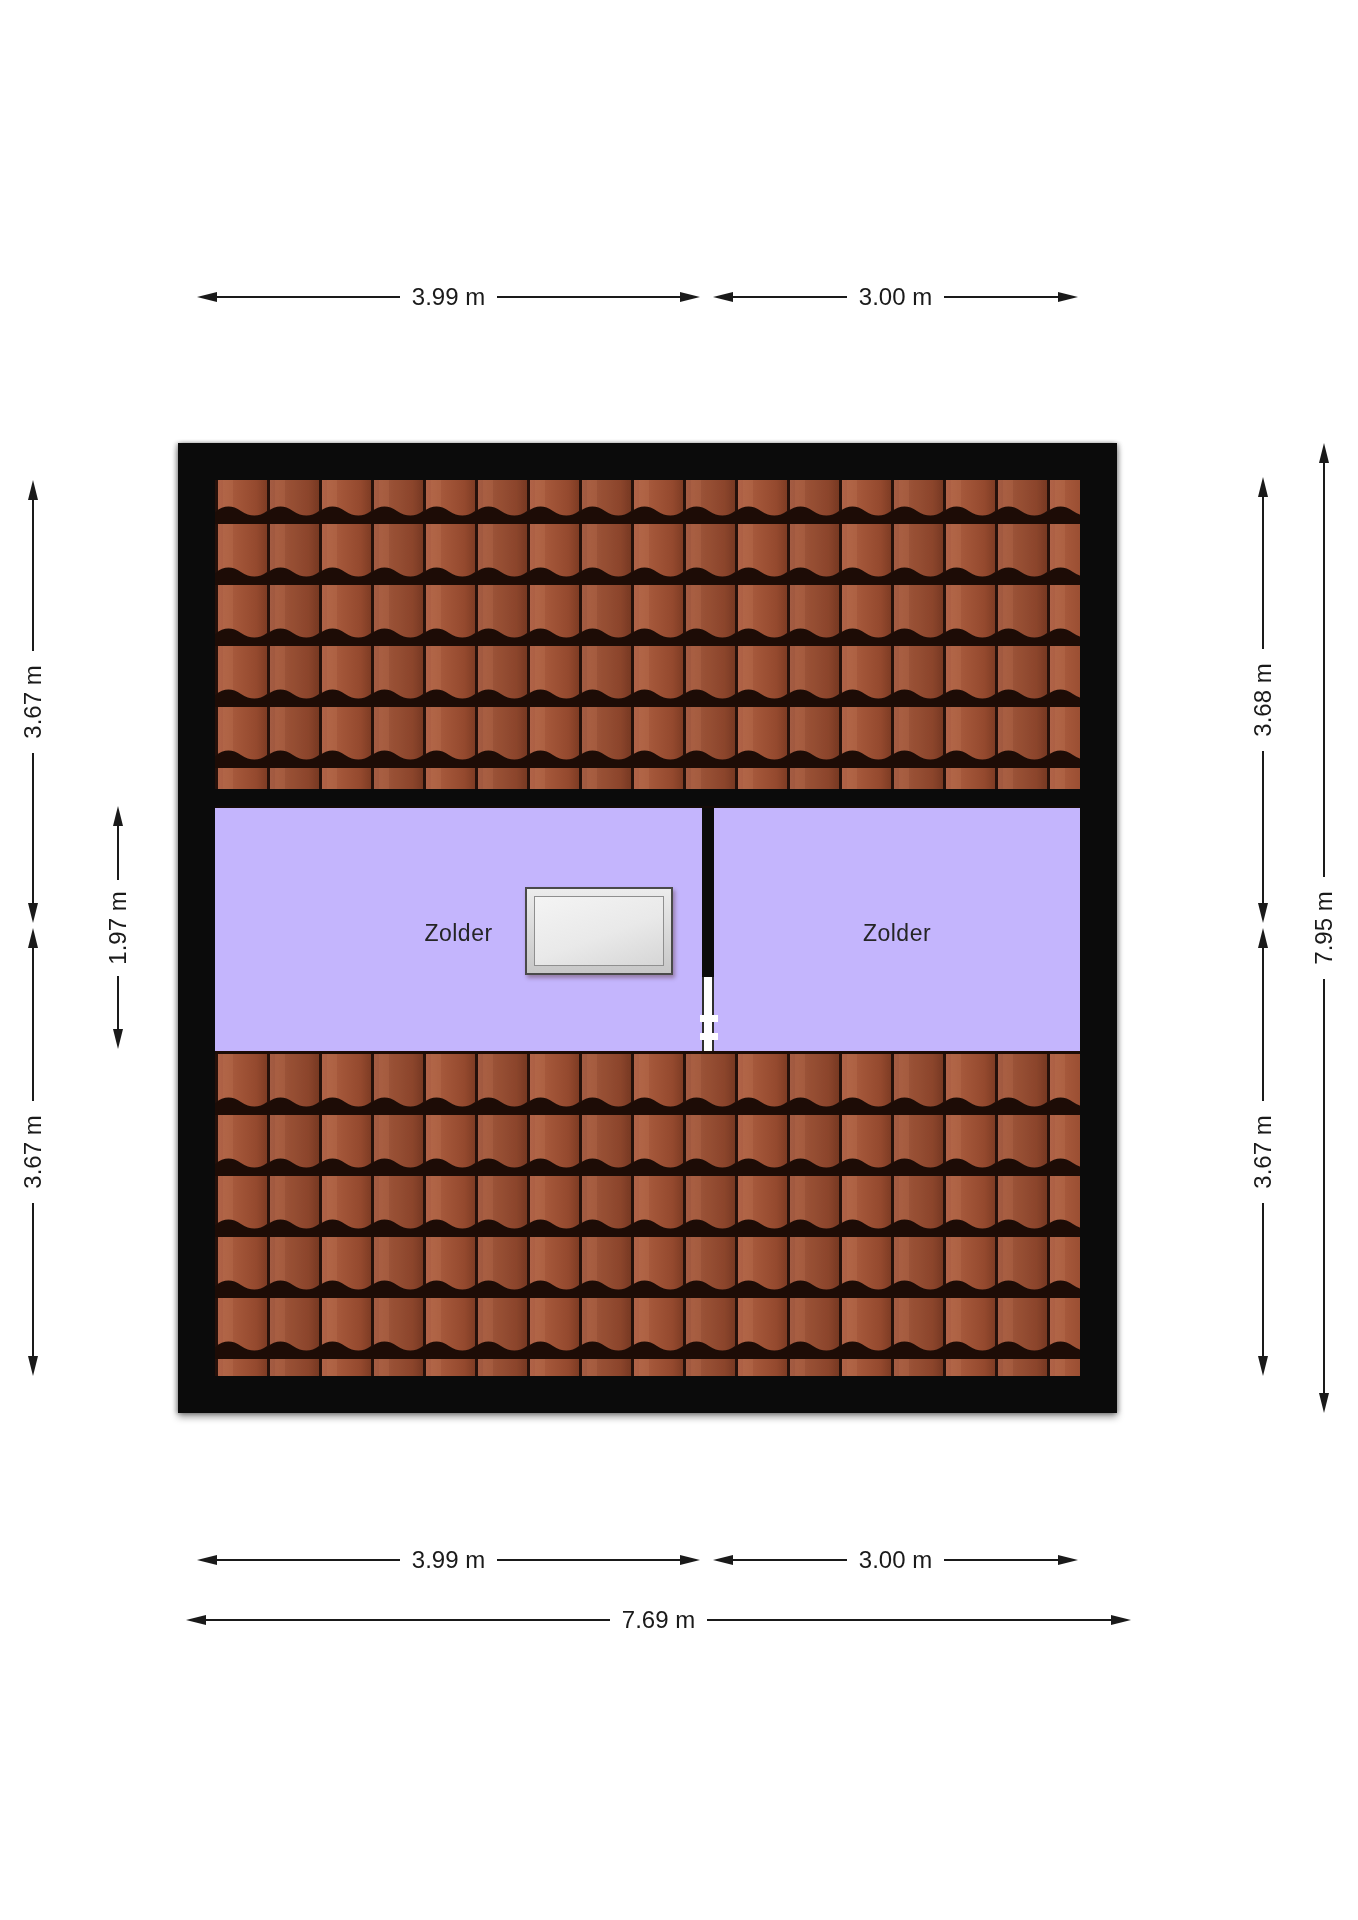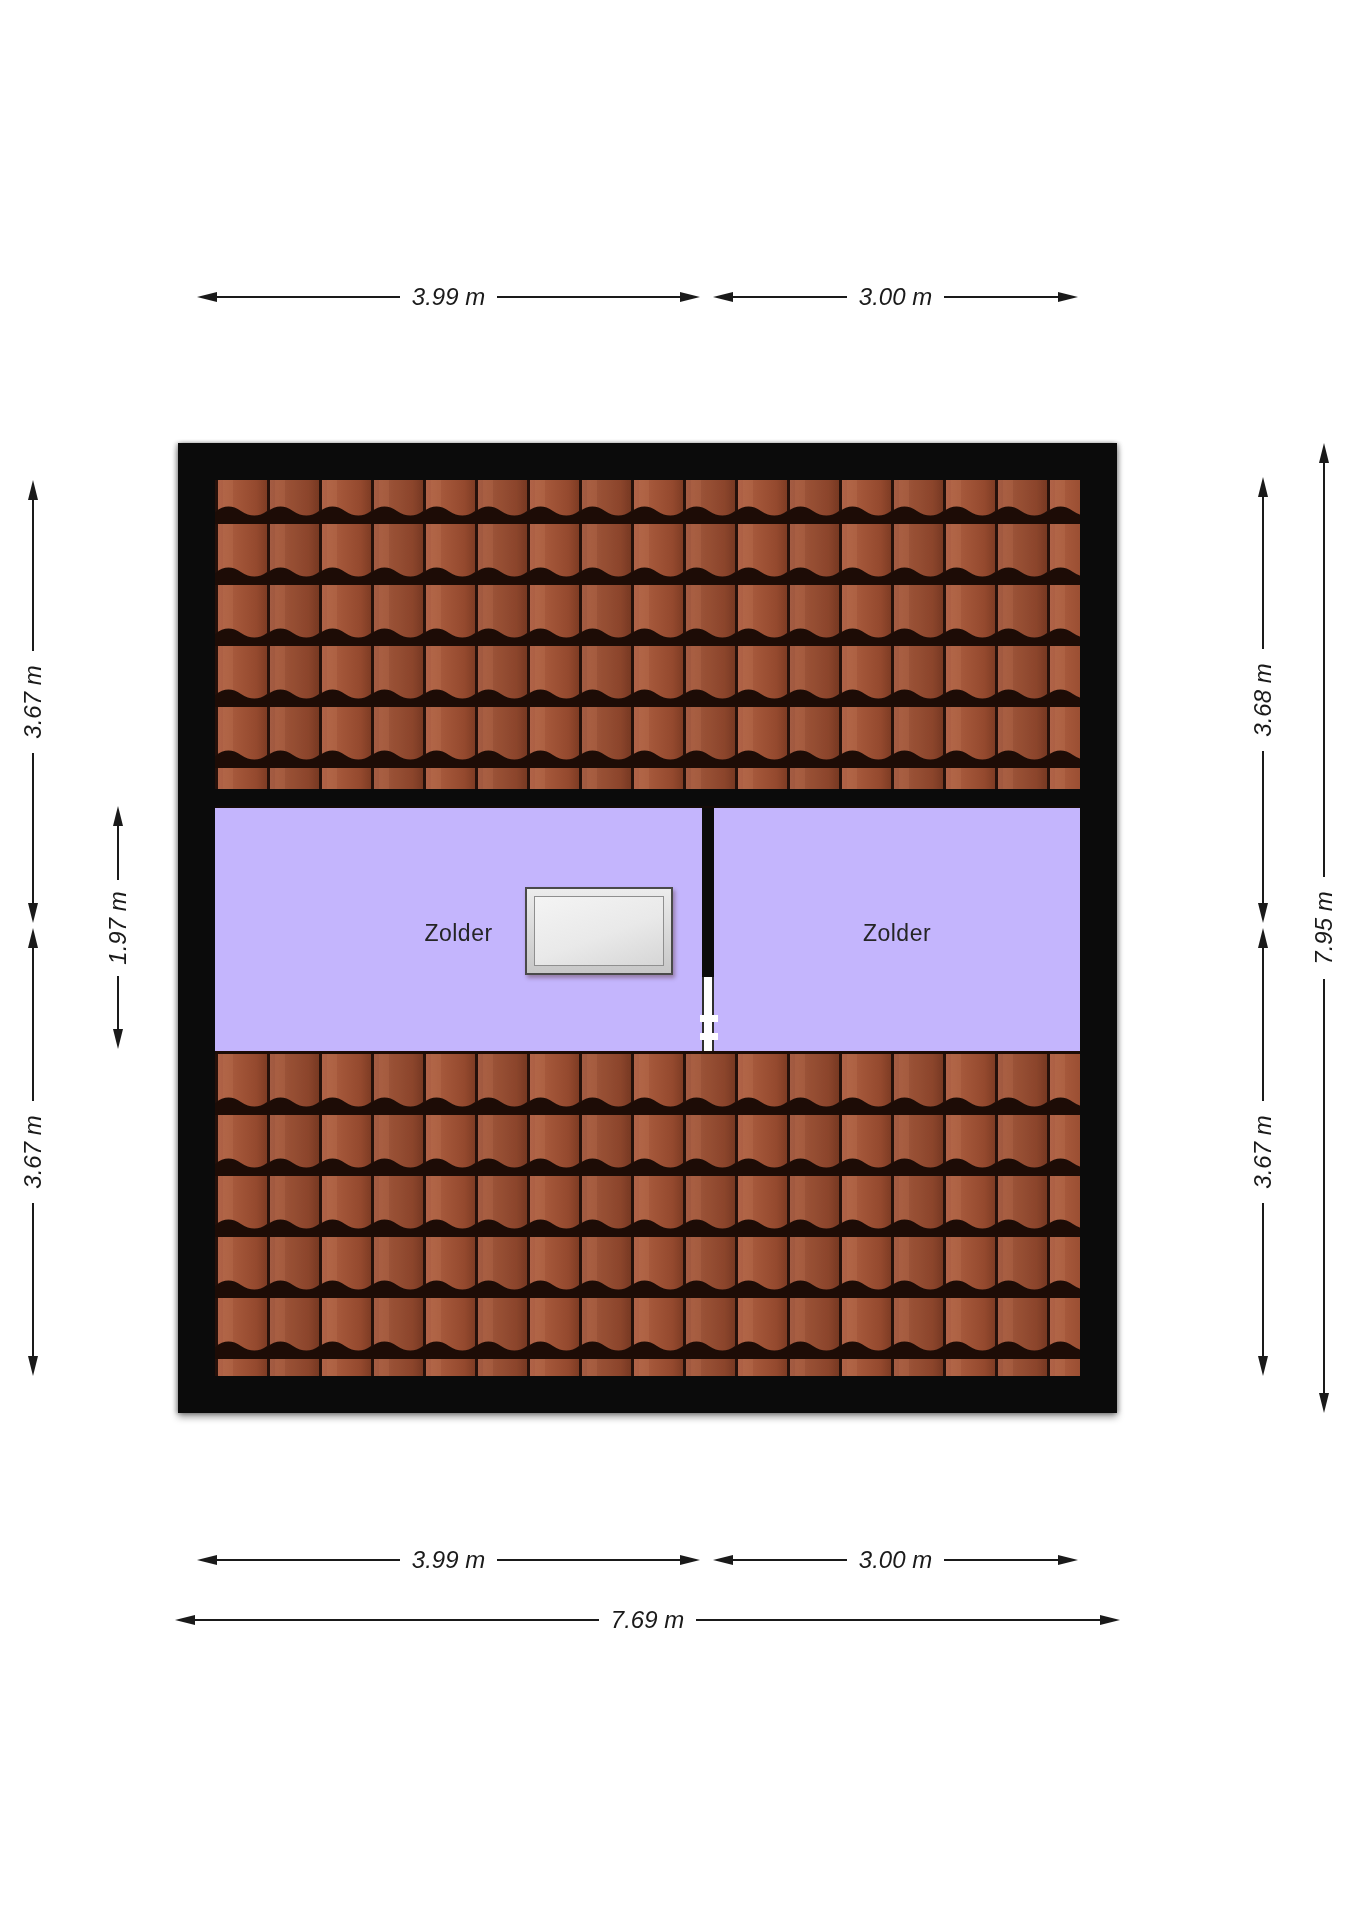--- a/index.html
+++ b/index.html
@@ -64,21 +64,21 @@
   }
   .skylight .pane{
     width:100%;height:100%;box-sizing:border-box;
     border:1px solid #8f8f8f;
     background:linear-gradient(160deg,#f4f4f4 0%,#e9e9e9 55%,#d6d6d6 100%);
   }
 
   
   .dim{
     position:absolute;display:flex;align-items:center;
-    color:#1a1a1a;font-size:24px;font-style:italic;
+    color:#1a1a1a;font-size:24px;
   }
   .dim-h{flex-direction:row;height:28px;}
   .dim-v{flex-direction:column;width:28px;}
   .dline{background:#1a1a1a;}
   .dim-h .dline{height:2px;flex:1;}
   .dim-v .dline{width:2px;flex:1;}
   .dlabel{white-space:nowrap;}
   .dim-h .dlabel{padding:0 12px;}
   .dim-v .dlabel{
     height:102px;width:28px;display:flex;align-items:center;justify-content:center;
@@ -176,21 +176,21 @@
     <span class="dline"></span>
     <span class="ah ah-right"></span>
   </div>
   <div class="dim dim-h" style="left:713px;top:1546px;width:365px;">
     <span class="ah ah-left"></span>
     <span class="dline"></span>
     <span class="dlabel">3.00 m</span>
     <span class="dline"></span>
     <span class="ah ah-right"></span>
   </div>
-  <div class="dim dim-h" style="left:175px;top:1606px;width:945px;">
+  <div class="dim dim-h" style="left:186px;top:1606px;width:945px;">
     <span class="ah ah-left"></span>
     <span class="dline"></span>
     <span class="dlabel">7.69 m</span>
     <span class="dline"></span>
     <span class="ah ah-right"></span>
   </div>
 
   <div class="dim dim-v" style="left:19px;top:480px;height:443px;">
     <span class="ah ah-up"></span>
     <span class="dline"></span>

